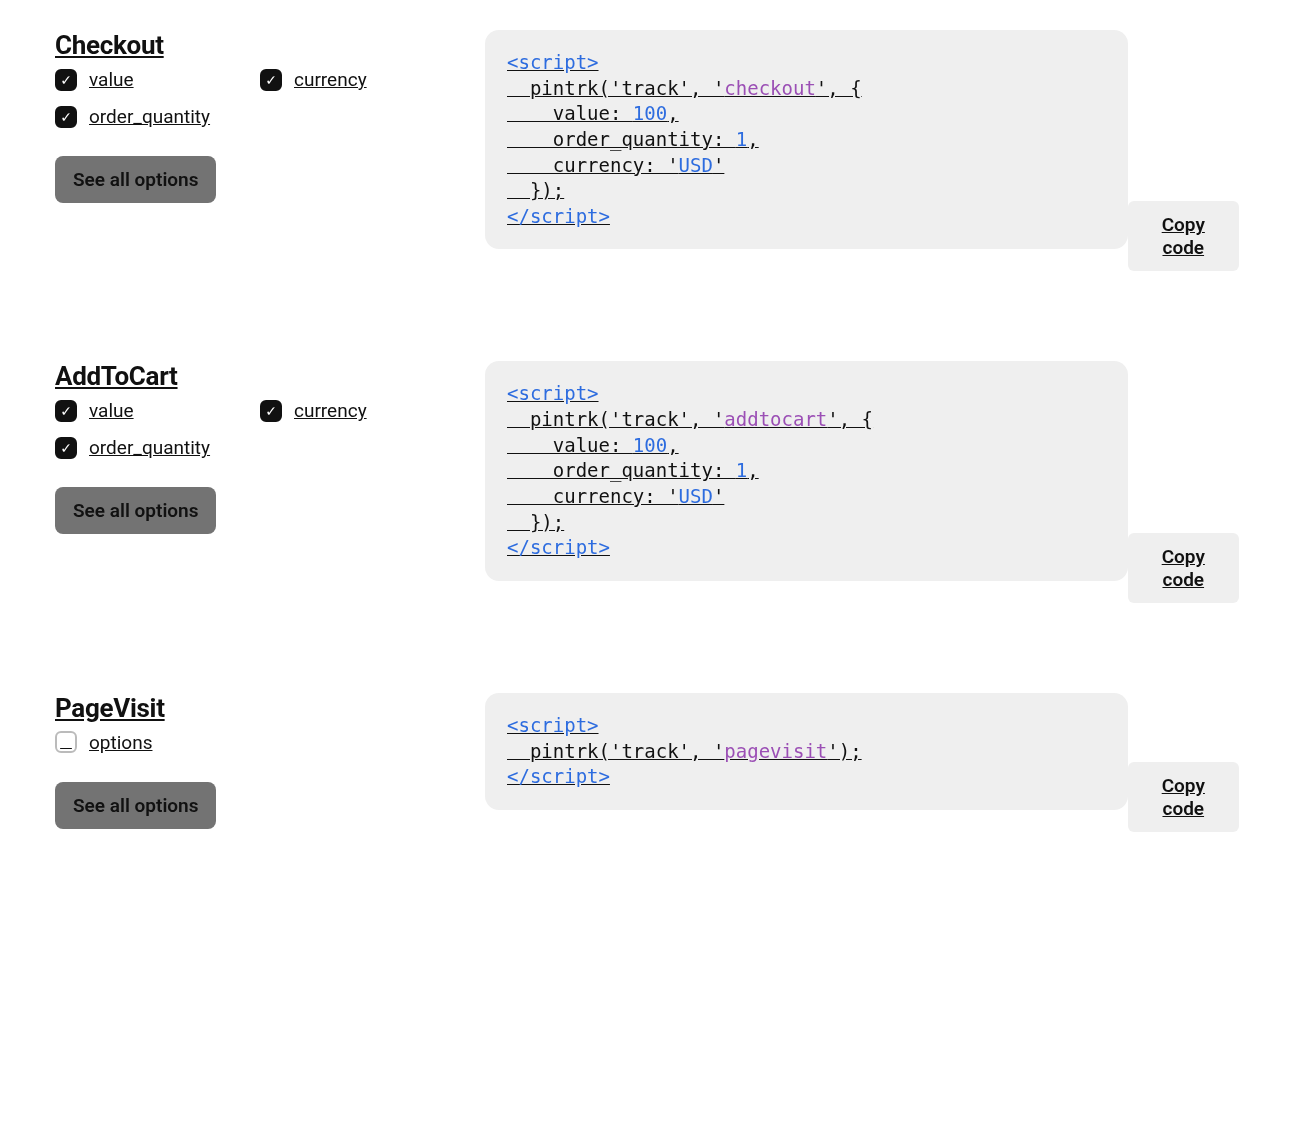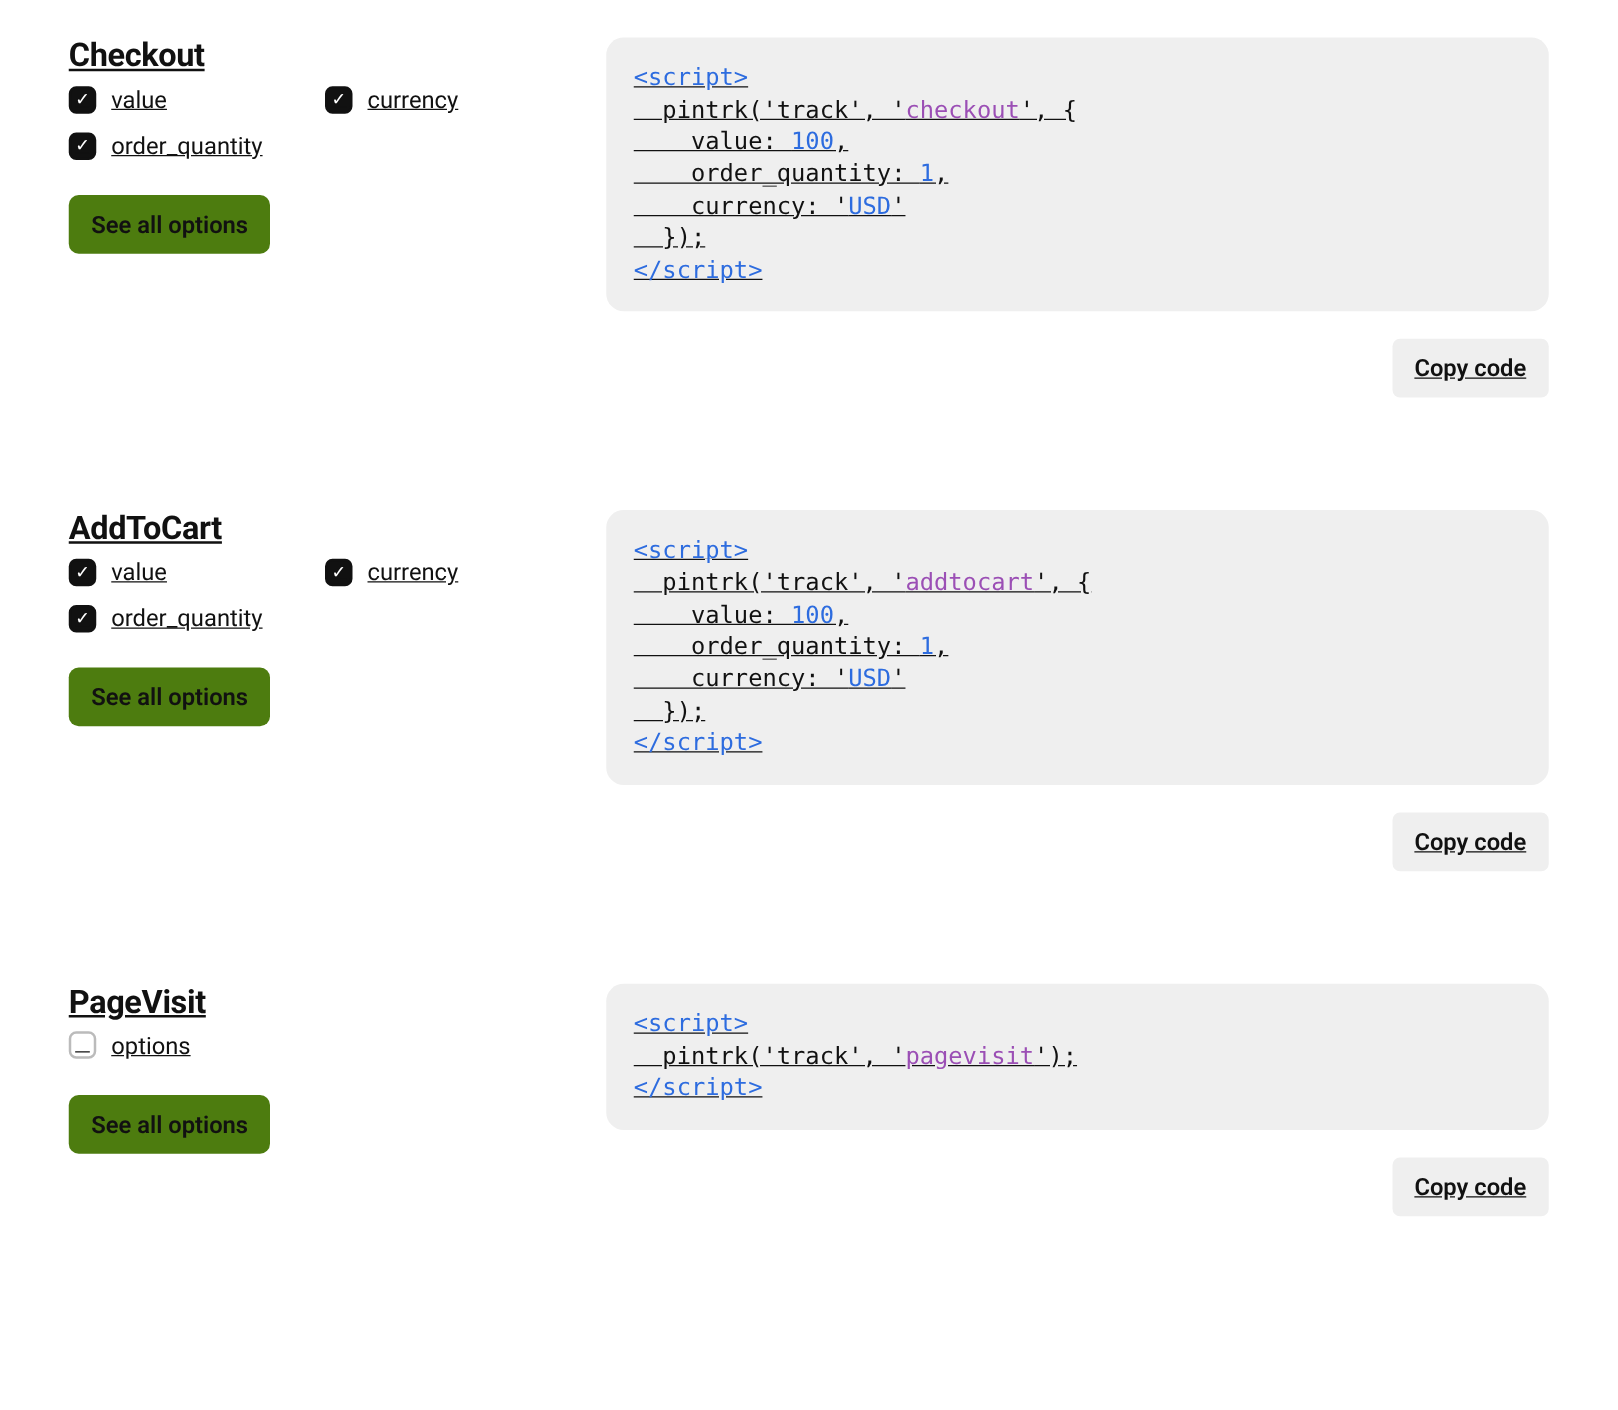--- a/index.html
+++ b/index.html
@@ -17,21 +17,21 @@
     text-decoration: underline;
   }
   .event-row:last-child { margin-bottom: 0; }
   .left-col {
     flex: 0 0 400px;
   }
   .right-col {
     flex: 1;
     min-width: 0;
     display: flex;
-    flex-direction: column;
+    flex-direction: row;
     align-items: flex-end;
   }
   h2.event-title {
     font-size: 26px;
     font-weight: 700;
     margin: 0 0 8px 0;
     letter-spacing: -0.3px;
   }
   p.event-desc {
     font-size: 19px;
@@ -70,21 +70,21 @@
     color: #fff;
     border: 2px solid #111;
   }
   .cbx.unchecked {
     background: #fff;
     border: 2px solid #bbb;
     color: transparent;
   }
   .btn {
     display: inline-block;
-    background: #4d7c0f;
+    background: #737373;
     border: none;
     border-radius: 8px;
     padding: 12px 18px;
     font-size: 19px;
     font-weight: 600;
     color: #111;
     cursor: pointer;
     font-family: inherit;
   }
   .code-block {
@@ -105,21 +105,20 @@
   .copy-btn {
     background: #efefef;
     border: none;
     border-radius: 6px;
     padding: 12px 18px;
     font-size: 19px;
     font-weight: 600;
     color: #111;
     cursor: pointer;
     font-family: inherit;
-    text-align: right;
   }
 </style>
 </head>
 <body>
 
 <div id="root">
     <div class="event-row">
       <div class="left-col"><h2 class="event-title">Checkout</h2><div class="opts">
           <div class="opt">
             <span class="cbx checked">✓</span>

